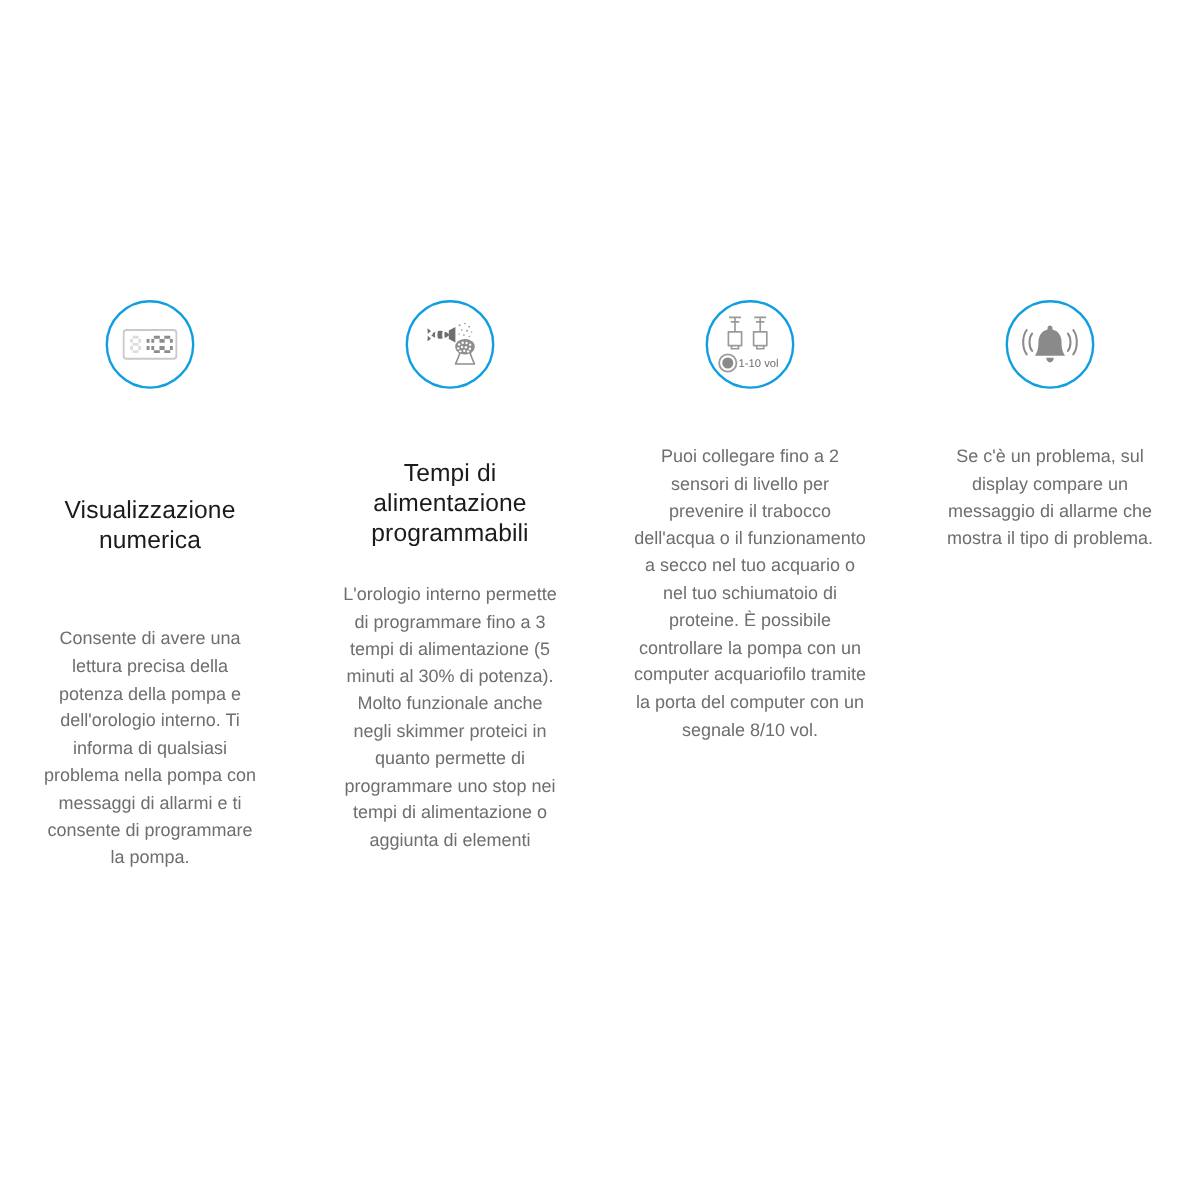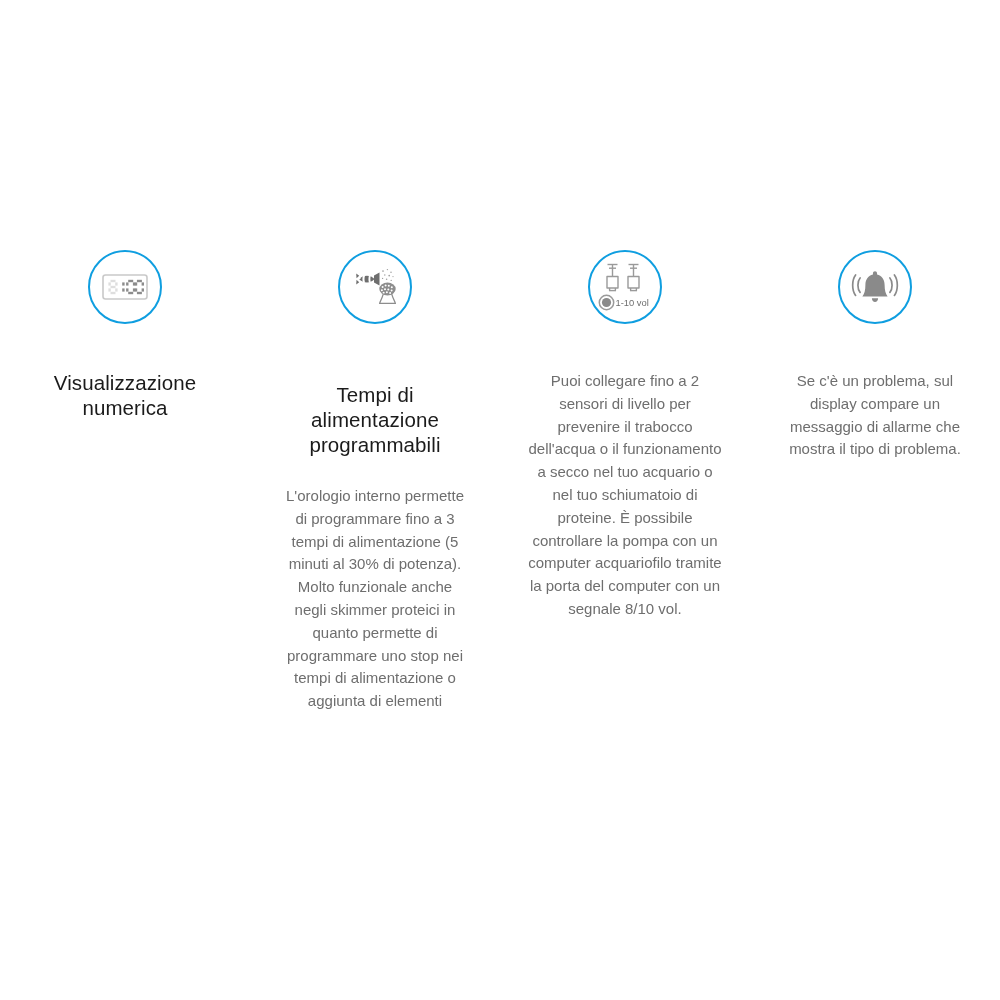--- a/index.html
+++ b/index.html
@@ -73,21 +73,21 @@
   .feature-desc {
     font-size: 15px;
     line-height: 22.8px;
     color: #6e6e6e;
     text-align: center;
     margin: 0;
     font-weight: 400;
   }
 
   
-  .col-1 .col-inner { padding-top: 0px; }
+  .col-1 .col-inner { padding-top: 0px; gap: 43px; }
   .col-2 .col-inner { padding-top: 0px; }
   .col-3 .col-inner { padding-top: 0px; justify-content: space-between; }
   .col-4 .col-inner { padding-top: 0px; }
 </style>
 </head>
 <body>
 
 <div class="features-row">
 
   <div class="feature-col col-1">
@@ -128,20 +128,21 @@
                 <line x1="40.8" y1="8.4" x2="40.8" y2="11.6"></line>
                 <line x1="34.0" y1="14.4" x2="34.0" y2="17.6"></line>
                 <line x1="40.8" y1="14.4" x2="40.8" y2="17.6"></line>
                 <line x1="34.9" y1="19" x2="39.9" y2="19"></line>
               </g>
             </g>
           </svg>
         </span>
       </div>
       <h3 class="feature-title">Visualizzazione numerica</h3>
+      <p class="feature-desc">Consente di avere una lettura precisa della potenza della pompa e dell'orologio interno. Ti informa di qualsiasi problema nella pompa con messaggi di allarmi e ti consente di programmare la pompa.</p>
     </div>
   </div>
 
   <div class="feature-col col-2">
     <div class="col-inner">
       <div class="icon-circle">
         <span>
           <svg width="50" height="44" viewBox="0 0 50 44" aria-hidden="true">
 
             <g fill="#6e6e6e">

